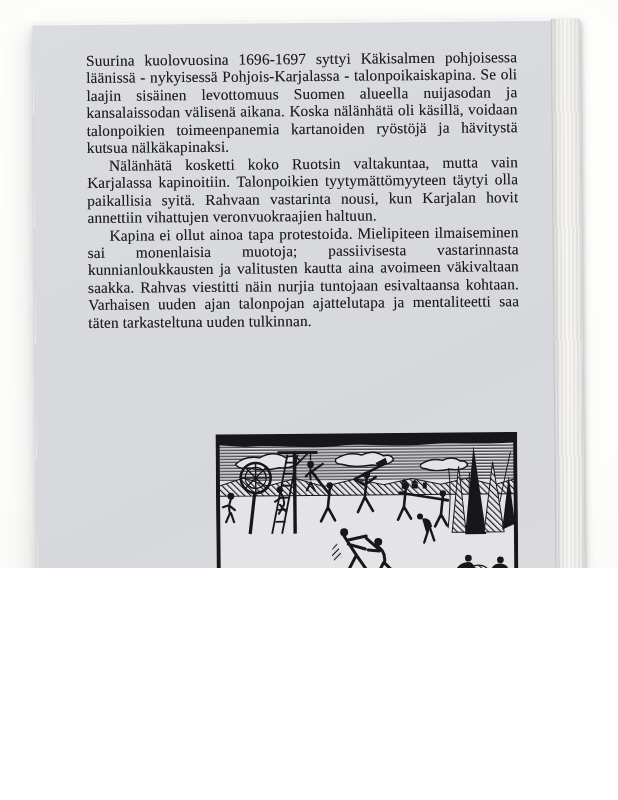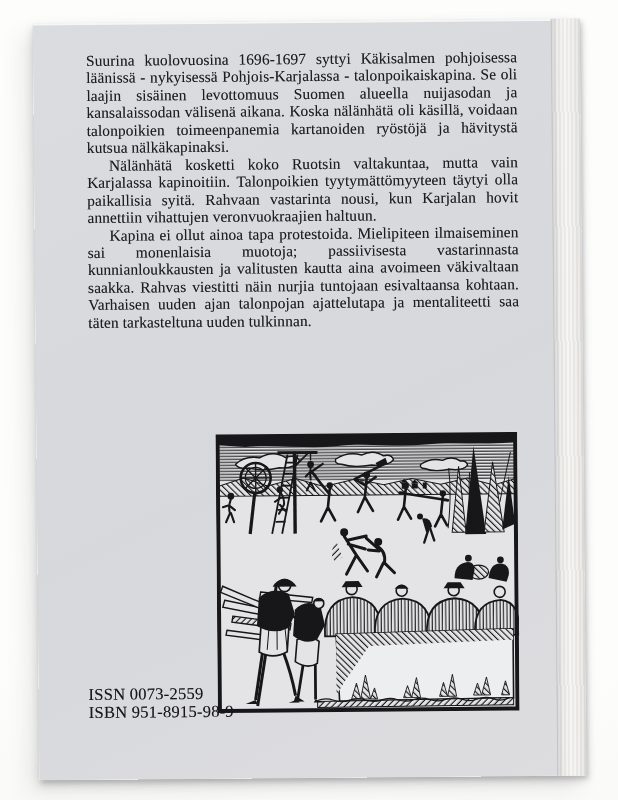--- a/index.html
+++ b/index.html
@@ -1,17 +1,17 @@
 <!DOCTYPE html>
 <html lang="fi"><head>
 <meta charset="utf-8">
 <style>
   html,body{margin:0;padding:0;background:#ffffff;}
   .stage{
-    position:relative;width:618px;height:800px;overflow:hidden;
+    position:relative;width:618px;height:568px;overflow:hidden;
     background:radial-gradient(130% 95% at 50% 42%, #fdfdfc 55%, #f4f4f1 100%);
     font-family:"Liberation Serif", serif;
   }
   .book{
     position:absolute;left:36px;top:21px;width:547px;height:757px;
     background:linear-gradient(155deg,#dbdcdf 0%,#d7d8db 55%,#dddde0 100%);
     transform:rotate(-0.5deg);transform-origin:50% 50%;
     box-shadow:0 5px 10px rgba(80,80,85,.22),
                -10px 12px 22px rgba(90,90,95,.13),
                2px 3px 4px rgba(120,120,125,.28);

